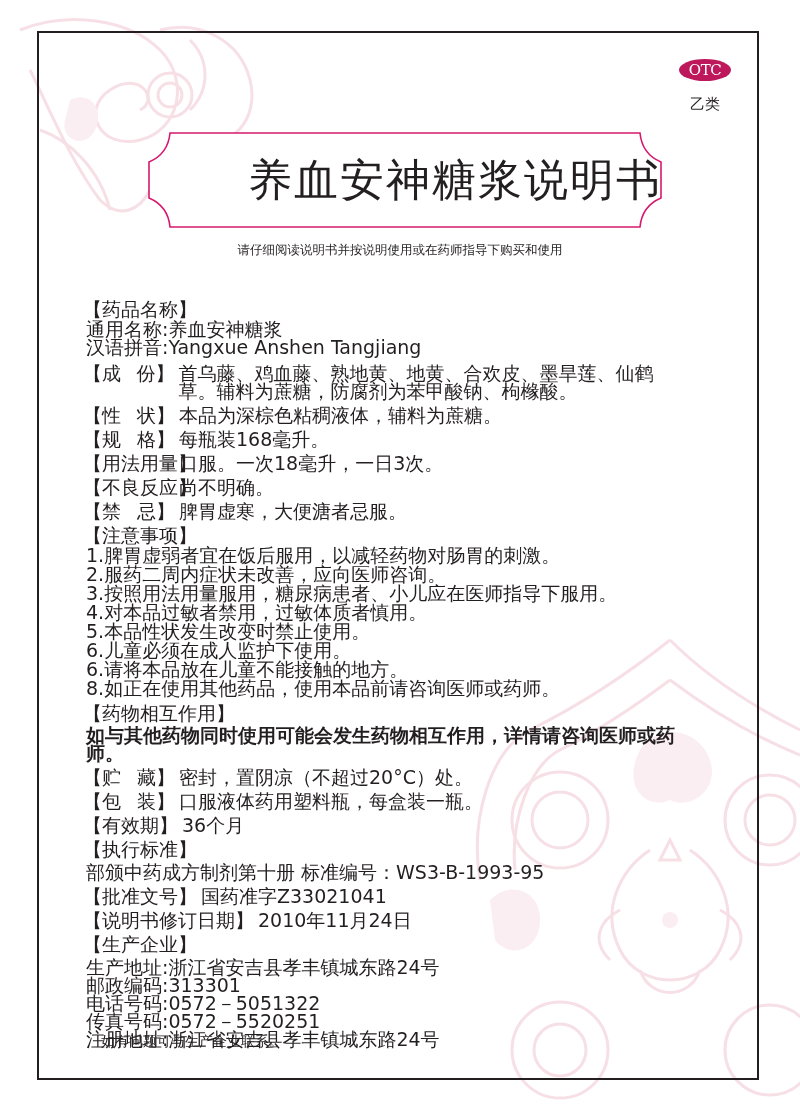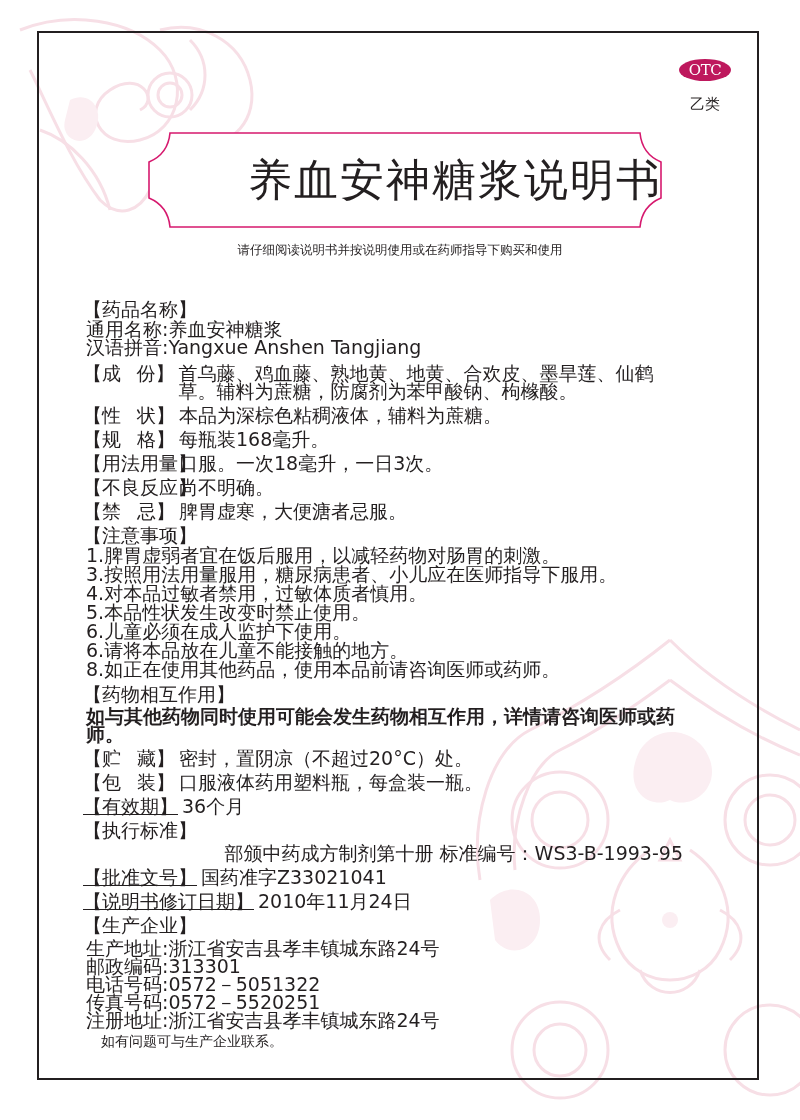--- a/index.html
+++ b/index.html
@@ -102,33 +102,32 @@
     .h {
       white-space: nowrap;
     }
     .lbl-spread {
       display: inline-flex;
       justify-content: space-between;
       width: 92px;
     }
     .lbl-inline {
       display: inline-block;
-      text-decoration: underline;
     }
     .val {
       white-space: normal;
       padding-left: 4px;
     }
     .wrap-val {
       white-space: normal;
       width: 508px;
     }
     .mt2 { margin-top: 2px; }
     .mt4 { margin-top: 4px; font-weight: bold; }
-    .mt5 { margin-top: 5px; text-align: right; }
+    .mt5 { margin-top: 5px; }
     .mt6 { margin-top: 6px; }
     .mt8 { margin-top: 8px; }
     .indent { padding-left: 3px; }
     .list-item { padding-left: 3px; line-height: 19px; }
     .plain { padding-left: 3px; }
     .footer-note {
       position: absolute;
       left: 101px;
       top: 1032px;
       font-size: 14px;
@@ -244,20 +243,21 @@
     <span class="lbl-spread">
       <span>【禁</span>
       <span>忌】</span>
     </span>
     <span class="val">脾胃虚寒，大便溏者忌服。</span>
   </div>
 
   <div class="h mt6">【注意事项】</div>
   <div class="mt2">
     <div class="list-item">1.脾胃虚弱者宜在饭后服用，以减轻药物对肠胃的刺激。</div>
+    <div class="list-item">2.服药二周内症状未改善，应向医师咨询。</div>
     <div class="list-item">3.按照用法用量服用，糖尿病患者、小儿应在医师指导下服用。</div>
     <div class="list-item">4.对本品过敏者禁用，过敏体质者慎用。</div>
     <div class="list-item">5.本品性状发生改变时禁止使用。</div>
     <div class="list-item">6.儿童必须在成人监护下使用。</div>
     <div class="list-item">6.请将本品放在儿童不能接触的地方。</div>
     <div class="list-item">8.如正在使用其他药品，使用本品前请咨询医师或药师。</div>
   </div>
 
   <div class="h mt6">【药物相互作用】</div>
   <div class="plain mt4">如与其他药物同时使用可能会发生药物相互作用，详情请咨询医师或药师。</div>

